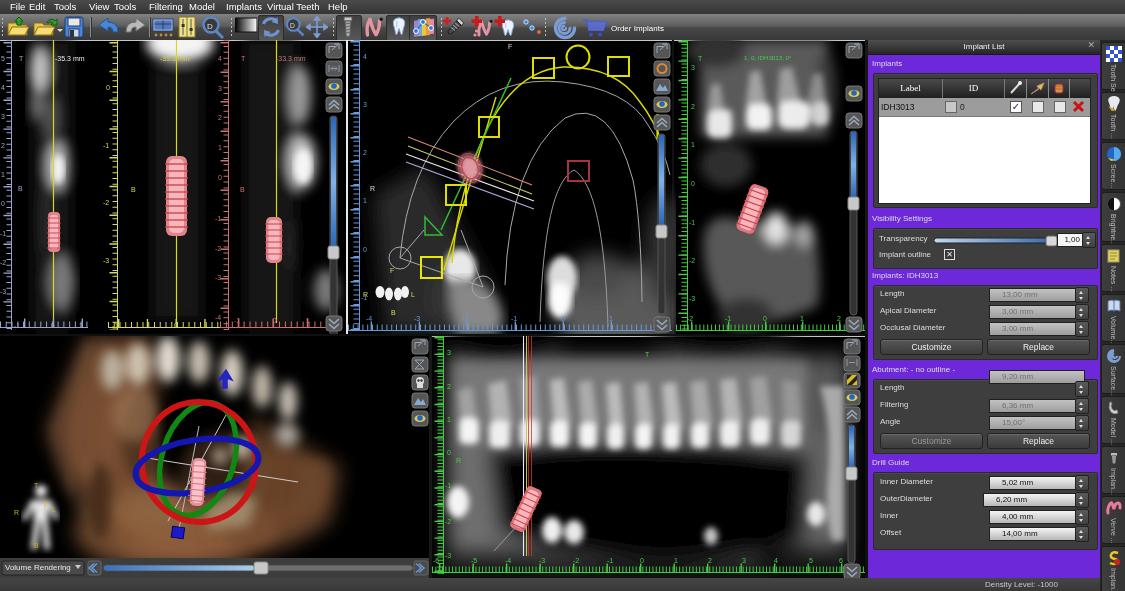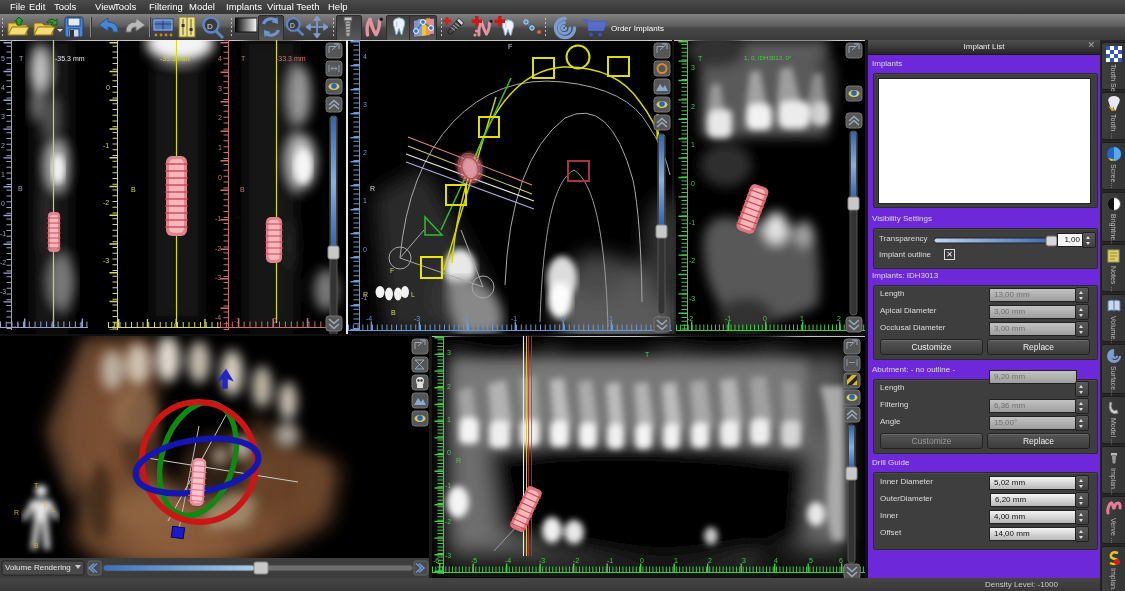--- a/index.html
+++ b/index.html
@@ -10,34 +10,34 @@
 .tbi{position:absolute;top:2px}
 .tsep{position:absolute;top:3px;width:1px;height:20px;background:#8a8a8a;box-shadow:1px 0 0 #333}
 .tgrip{position:absolute;top:3px;width:3px;height:20px;background-image:radial-gradient(circle,#bbb 35%,transparent 40%);background-size:3px 4px}
 .pressed{background:linear-gradient(#3f3f3f,#575757);border:1px solid #2c2c2c;border-radius:2px}
 #statusbar{position:absolute;left:0;top:578px;width:1100px;height:13px;background:linear-gradient(#454545,#383838);color:#c8c8c8;font-size:8px}
 #tabbar{position:absolute;left:1100px;top:40px;width:25px;height:551px;background:#262626;overflow:hidden}
 .rtab{position:absolute;left:1px;width:23px;background:linear-gradient(90deg,#3e3e3e,#333);border:1px solid #1d1d1d;border-radius:3px 0 0 3px;color:#bbb;font-size:7px}
 .rtab .lbl{position:absolute;left:8px;top:21px;writing-mode:vertical-rl;white-space:nowrap}
 #panel{position:absolute;left:868px;top:40px;width:232px;height:538px;background:#6d28d9;color:#e6e6e6;font-size:8px}
 .grp{position:absolute;left:5px;width:223px;background:#3e3e3e;border:1px solid #2b2b2b;border-radius:2px;box-shadow:inset 0 1px 0 #4a4a4a}
-.spin{position:absolute;height:12px;background:linear-gradient(#c2c2c2,#9e9e9e);border:1px solid #202020;color:#707070;font-size:8px;line-height:12px;padding-left:4px}
+.spin{position:absolute;height:12px;background:linear-gradient(#c2c2c2,#9e9e9e);border:1px solid #202020;color:#707070;font-size:8px;line-height:12px;padding-left:12px}
 .spin.en{background:linear-gradient(#f4f4f4,#b8b8b8);color:#111}
 .spinbtn{position:absolute;width:12px;height:14px;background:linear-gradient(#5a5a5a,#404040);border:1px solid #222;border-radius:2px}
 .spinbtn:before{content:"";position:absolute;left:3px;top:3px;border-left:2.5px solid transparent;border-right:2.5px solid transparent;border-bottom:3px solid #ddd}
 .spinbtn:after{content:"";position:absolute;left:3px;bottom:2px;border-left:2.5px solid transparent;border-right:2.5px solid transparent;border-top:3px solid #ddd}
 .btn{position:absolute;height:14px;background:linear-gradient(#565656,#3c3c3c);border:1px solid #222;border-radius:3px;color:#efefef;font-size:8.5px;text-align:center;line-height:14px;box-shadow:inset 0 1px 0 #6a6a6a}
 .plabel{position:absolute;color:#ddd;font-size:8px}
 </style></head>
 <body>
 <div id="menubar">
 <span style="left:10px">File</span>
     <span style="left:29px">Edit</span>
     <span style="left:54px">Tools</span>
-    <span style="left:95px">View</span>
+    <span style="left:89px">View</span>
     <span style="left:114px">Tools</span>
     <span style="left:149px">Filtering</span>
     <span style="left:189px">Model</span>
     <span style="left:226px">Implants</span>
     <span style="left:267px">Virtual Teeth</span>
     <span style="left:328px">Help</span>
 </div>
 <div id="toolbar">
 <div class="tgrip" style="left:1px"></div>
 <svg class="tbi" style="left:6px" width="24" height="22" viewBox="0 0 24 22">
@@ -871,20 +871,50 @@
 
 <div id="panel">
 <div class="abs" style="left:0;top:0;width:232px;height:14px;background:linear-gradient(#4e4e4e,#262626);border-bottom:1px solid #1a1a1a">
 <div style="text-align:center;font-size:8px;color:#f0f0f0;line-height:14px">Implant List</div>
 <span style="position:absolute;right:5px;top:0;color:#aaa;font-size:9px">✕</span>
     </div>
 <div class="plabel" style="left:4px;top:19px">Implants</div>
 <div class="grp" style="top:33px;height:133px"></div>
 
 <div class="abs" style="left:10px;top:38px;width:211px;height:124px;background:#fff;border:1px solid #222">
+ <div class="abs" style="left:0;top:0;width:211px;height:19px;background:linear-gradient(#4a4a4a,#1f1f1f);font-family:'Liberation Serif',serif">
+  <div class="abs" style="left:0;top:0;width:63px;height:19px;border-right:1px solid #777;color:#fff;font-size:9px;text-align:center;line-height:19px">Label</div>
+  <div class="abs" style="left:64px;top:0;width:61px;height:19px;border-right:1px solid #777;color:#fff;font-size:9px;text-align:center;line-height:19px">ID</div>
+  <div class="abs" style="left:126px;top:0;width:21px;height:19px;border-right:1px solid #888">
+   <svg width="21" height="19">
+            <line x1="6" y1="14" x2="15" y2="4" stroke="#ddd" stroke-width="2"></line>
+            <circle cx="15" cy="4" r="2" fill="#eee"></circle>
+          </svg></div>
+  <div class="abs" style="left:148px;top:0;width:21px;height:19px;border-right:1px solid #888">
+   <svg width="21" height="19">
+            <path d="M4 15 L12 10 L10 7 L17 4 L14 11 L12 9 Z" fill="#e8c820" stroke="#a88"></path>
+          </svg></div>
+  <div class="abs" style="left:170px;top:0;width:20px;height:19px;border-right:1px solid #888">
+   <svg width="21" height="19">
+            <rect x="6" y="5" width="8" height="9" rx="2" fill="#d89040" stroke="#925"></rect>
+            <line x1="7" y1="7" x2="13" y2="7" stroke="#b06820"></line>
+            <line x1="7" y1="10" x2="13" y2="10" stroke="#b06820"></line>
+          </svg></div>
+ </div>
+ <div class="abs" style="left:0;top:19px;width:211px;height:18px;background:#9c9c9c;border-bottom:1px solid #777">
+  <span class="abs" style="left:2px;top:4px;color:#111;font-size:8.5px">IDH3013</span>
+  <span class="abs" style="left:66px;top:3px;width:10px;height:10px;background:#c8c8c8;border:1px solid #666"></span>
+  <span class="abs" style="left:81px;top:4px;color:#222;font-size:8.5px">0</span>
+  <span class="abs" style="left:131px;top:3px;width:10px;height:10px;background:#fff;border:1px solid #555;color:#225;font-size:10px;line-height:10px;text-align:center">✓</span>
+  <span class="abs" style="left:153px;top:3px;width:10px;height:10px;background:#e8e8e8;border:1px solid #666"></span>
+  <span class="abs" style="left:175px;top:3px;width:10px;height:10px;background:#e8e8e8;border:1px solid #666"></span>
+  <svg class="abs" style="left:193px;top:2px" width="13" height="13">
+          <path d="M2 2 L11 11 M11 2 L2 11" stroke="#cc1111" stroke-width="3"></path>
+        </svg>
+ </div>
 </div>
 <div class="plabel" style="left:4px;top:174px">Visibility Settings</div>
 <div class="grp" style="top:188px;height:39px"></div>
 <div class="plabel" style="left:11px;top:194px">Transparency</div>
 <svg class="abs" style="left:66px;top:195px" width="126" height="12">
       <defs>
         <linearGradient id="tsl" x1="0" y1="0" x2="1" y2="0">
           <stop offset="0" stop-color="#c2d8ec"></stop>
           <stop offset="1" stop-color="#3a6aa8"></stop>
         </linearGradient>
@@ -921,21 +951,21 @@
     <div class="spin" style="left:121px;top:376px;width:82px">15,00°</div>
     <div class="spinbtn" style="left:207px;top:375px"></div>
 <div class="btn" style="left:12px;top:393px;width:101px;color:#999">Customize</div>
 <div class="btn" style="left:119px;top:393px;width:101px">Replace</div>
 <div class="plabel" style="left:4px;top:418px">Drill Guide</div>
 <div class="grp" style="top:432px;height:76px"></div>
 <div class="plabel" style="left:12px;top:437px">Inner Diameter</div>
     <div class="spin en" style="left:121px;top:436px;width:82px">5,02 mm</div>
     <div class="spinbtn" style="left:207px;top:435px"></div>
 <div class="plabel" style="left:12px;top:454px">OuterDiameter</div>
-    <div class="spin en" style="left:122px;top:453px;width:82px">6,20 mm</div>
+    <div class="spin en" style="left:115px;top:453px;width:82px">6,20 mm</div>
     <div class="spinbtn" style="left:207px;top:452px"></div>
 <div class="plabel" style="left:12px;top:471px">Inner</div>
     <div class="spin en" style="left:121px;top:470px;width:82px">4,00 mm</div>
     <div class="spinbtn" style="left:207px;top:469px"></div>
 <div class="plabel" style="left:12px;top:488px">Offset</div>
     <div class="spin en" style="left:121px;top:487px;width:82px">14,00 mm</div>
     <div class="spinbtn" style="left:207px;top:486px"></div>
 </div>
 <div id="tabbar">
 <div class="rtab" style="top:2px;height:46px">

